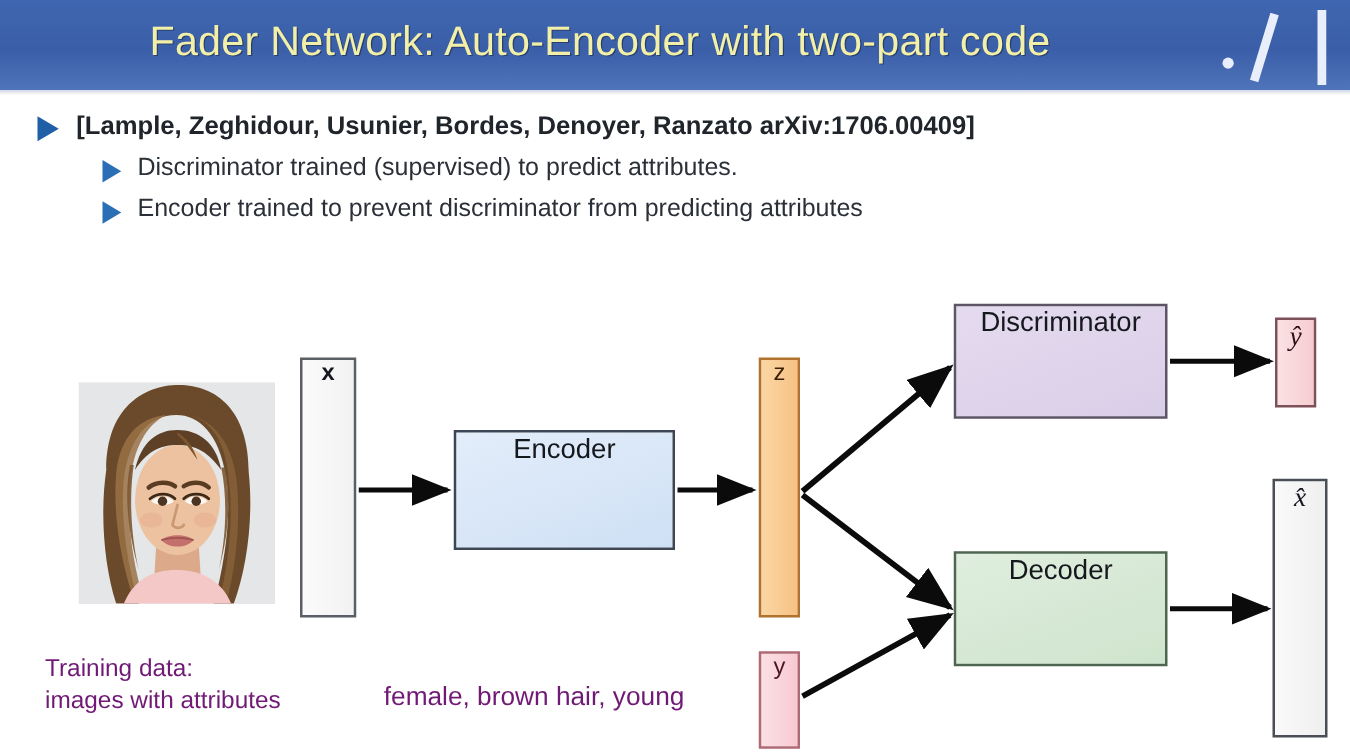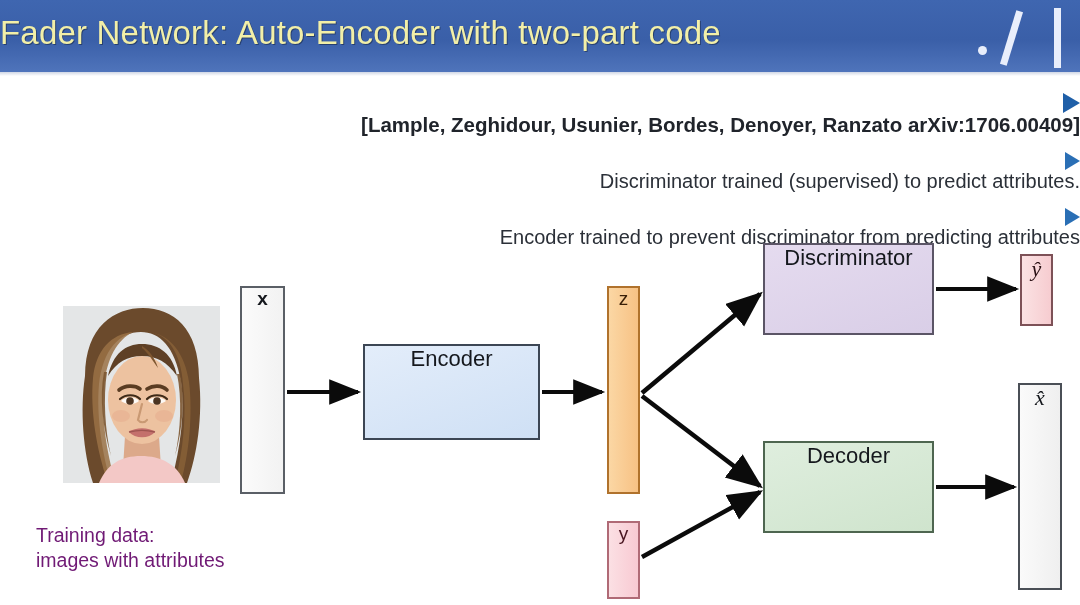--- a/index.html
+++ b/index.html
@@ -3,35 +3,35 @@
 <meta charset="utf-8">
 <style>
   html,body{margin:0;padding:0;background:#fff;}
   body{width:1080px;height:605px;position:relative;overflow:hidden;
        font-family:"Liberation Sans",sans-serif;background:#ffffff;}
 
   
   .header{position:absolute;left:0;top:0;width:1080px;height:72px;
           background:linear-gradient(180deg,#3f66b0 0%,#3a5fa8 55%,#4f74bb 100%);
           overflow:hidden;}
-  .header-title{position:absolute;left:0;top:14px;width:960px;text-align:left;
+  .header-title{position:absolute;left:0;top:14px;width:960px;text-align:center;
        font-size:33px;color:#f2efa8;letter-spacing:.2px;
        text-shadow:1px 1px 0 rgba(0,0,0,.35);white-space:nowrap;}
   .logo{position:absolute;right:8px;top:0;height:72px;width:130px;}
   .logo-dot{position:absolute;left:36px;top:46px;width:9px;height:9px;border-radius:50%;
        background:#e8eefb;}
   .logo-slash{position:absolute;left:66px;top:10px;width:7px;height:56px;
        background:#e9eefb;transform:rotate(17deg);}
   .logo-bar{position:absolute;left:112px;top:8px;width:7px;height:60px;background:#e9eefb;}
   .header-shadow{position:absolute;left:0;top:72px;width:1080px;height:4px;
        background:linear-gradient(180deg,rgba(120,140,180,.35),rgba(255,255,255,0));}
 
   
   .bullets{position:absolute;left:0;top:80px;width:1080px;}
-  .b-row{display:flex;align-items:flex-end;flex-direction:column;}
+  .b-row{display:flex;align-items:center;}
   .b-l1{padding-left:30px;margin-top:8px;}
   .b-l2{padding-left:82px;margin-top:9px;}
   .tri{flex:0 0 auto;margin-top:5px;}
   .tri1{width:0;height:0;border-top:10px solid transparent;border-bottom:10px solid transparent;
         border-left:17px solid #1f5fa8;}
   .tri2{width:0;height:0;border-top:9px solid transparent;border-bottom:9px solid transparent;
         border-left:15px solid #2a6fb5;margin-top:6px;}
   .b-txt1{margin-left:14px;font-size:20.5px;font-weight:bold;color:#20242b;white-space:nowrap;}
   .b-txt2{margin-left:13px;font-size:20px;font-weight:normal;color:#2b3038;white-space:nowrap;}
 
@@ -201,13 +201,14 @@
 
     <line x1="642" y1="557" x2="760" y2="492" stroke="#0b0b0b" stroke-width="4.4" marker-end="url(#ah)"></line>
 
     <line x1="936" y1="289" x2="1016" y2="289" stroke="#0b0b0b" stroke-width="4" marker-end="url(#ah)"></line>
 
     <line x1="936" y1="487" x2="1014" y2="487" stroke="#0b0b0b" stroke-width="4" marker-end="url(#ah)"></line>
   </svg>
 
   <div class="cap" id="cap-train">Training data:
 images with attributes</div>
+  <div class="cap" id="cap-attrs">female, brown hair, young</div>
 </div>
 
 </body></html>

